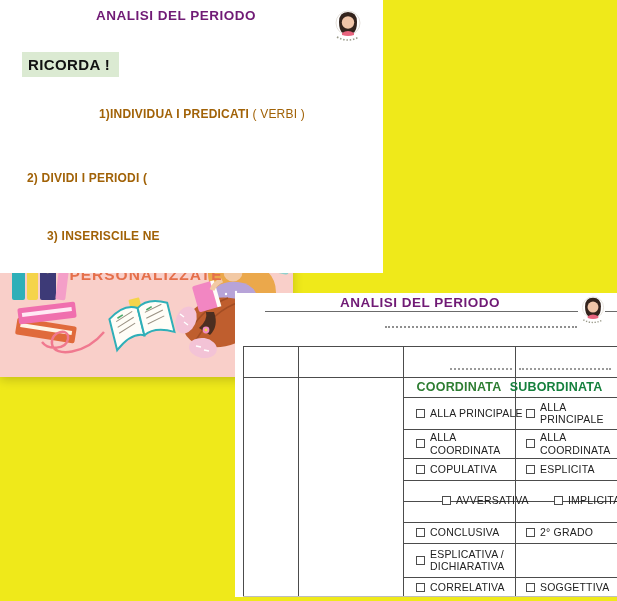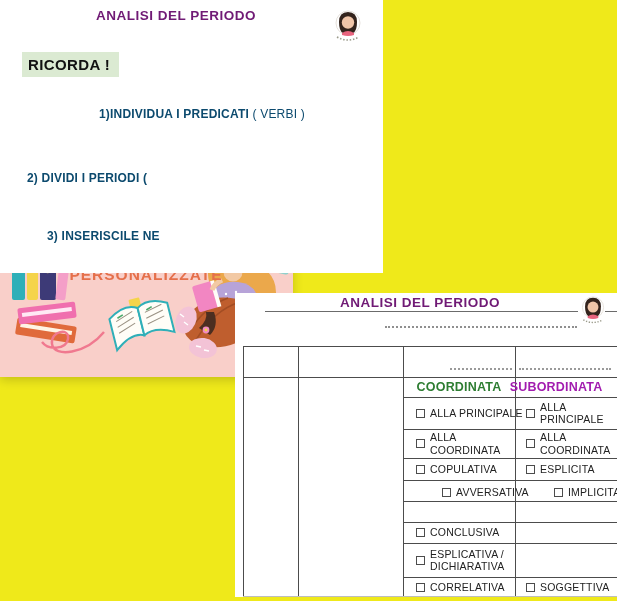--- a/index.html
+++ b/index.html
@@ -8,21 +8,21 @@
 
   .doc{position:absolute;background:#ffffff;}
   #doc1{left:0;top:0;width:383px;height:273px;z-index:1;}
   #doc2{left:235px;top:293px;width:382px;height:304px;z-index:2;}
   #card{left:162px;top:122px;width:293px;height:377px;z-index:3;background:#F9CFC9;box-shadow:0 3px 10px rgba(0,0,0,.18);}
 
   
   .orange-title{position:absolute;font-weight:bold;font-size:13.5px;letter-spacing:.5px;color:#701a75;white-space:nowrap;}
   #doc1 .orange-title{left:96px;top:8px;}
   #ricorda{position:absolute;left:22px;top:52px;background:#DBEAD2;color:#111;font-weight:bold;font-size:15px;padding:4px 9px 4px 6px;letter-spacing:.4px;}
-  .listitem{position:absolute;font-size:12px;color:#0c4a6e;white-space:nowrap;letter-spacing:.2px;}
+  .listitem{position:absolute;font-size:12px;color:#a16207;white-space:nowrap;letter-spacing:.2px;}
   .listitem b{font-weight:bold;}
   #item1{left:99px;top:107px;}
   #item2{left:27px;top:171px;}
   #item3{left:47px;top:229px;}
 
   
   .avatar{position:absolute;}
 
   
   #doc2 .orange-title{left:105px;top:2px;}
@@ -34,28 +34,28 @@
 
   #tbl{position:absolute;left:8px;top:53px;width:374px;height:251px;}
   .vline{position:absolute;top:0;width:1px;height:251px;background:#4c4c4c;}
   .hline{position:absolute;height:1px;background:#4c4c4c;}
   .hline.full{left:0;width:374px;}
   .hline.part{left:160px;width:214px;}
   .cell{position:absolute;display:flex;align-items:center;gap:5px;font-size:10.5px;color:#222;letter-spacing:.2px;line-height:1.18;box-sizing:border-box;}
   .c3{left:160px;width:112px;padding-left:13px;}
   .c4{left:272px;width:102px;padding-left:11px;}
   .r1{top:51px;height:32px;}  .r2{top:83px;height:29px;}
-  .r3{top:112px;height:22px;} .r4{top:136px;height:21px;padding-left:39px;}
+  .r3{top:112px;height:22px;} .r4{top:144px;height:21px;padding-left:39px;}
   .r5{top:155px;height:21px;} .r6{top:176px;height:21px;}
   .r7{top:197px;height:34px;} .r8{top:231px;height:20px;}
   .nw{white-space:nowrap;}
   .cb{flex:0 0 auto;width:7px;height:7px;border:1.2px solid #4c4c4c;background:#fff;}
   .hdr{position:absolute;top:31px;height:20px;display:flex;align-items:center;justify-content:center;font-weight:bold;font-size:12.5px;letter-spacing:.2px;}
   #hdrL{left:160px;width:112px;color:#2E7D32;}
-  #hdrR{left:272px;width:82px;color:#a21caf;text-align:center;}
+  #hdrR{left:272px;width:82px;color:#15803d;text-align:center;}
   .celldot{position:absolute;top:22px;border-bottom:2px dotted #9a9a9a;}
   #cd1{left:207px;width:62px;}
   #cd2{left:276px;width:92px;}
 
   
   #card svg{position:absolute;left:0;top:0;}
 </style>
 </head>
 <body>
 
@@ -155,20 +155,24 @@
           <span class="cb"></span>
           <span>ALLA COORDINATA</span>
         </div>
       <div class="cell c4 r3">
           <span class="cb"></span>
           <span>ESPLICITA</span>
         </div>
       <div class="cell c4 r4">
           <span class="cb"></span>
           <span>IMPLICITA</span>
+        </div>
+      <div class="cell c4 r6">
+          <span class="cb"></span>
+          <span>2° GRADO</span>
         </div>
       <div class="cell c4 r8">
           <span class="cb"></span>
           <span>SOGGETTIVA</span>
         </div>
     </div>
   </div>
 
   <div id="card">
     <svg width="293" height="377" viewBox="0 0 293 377">

